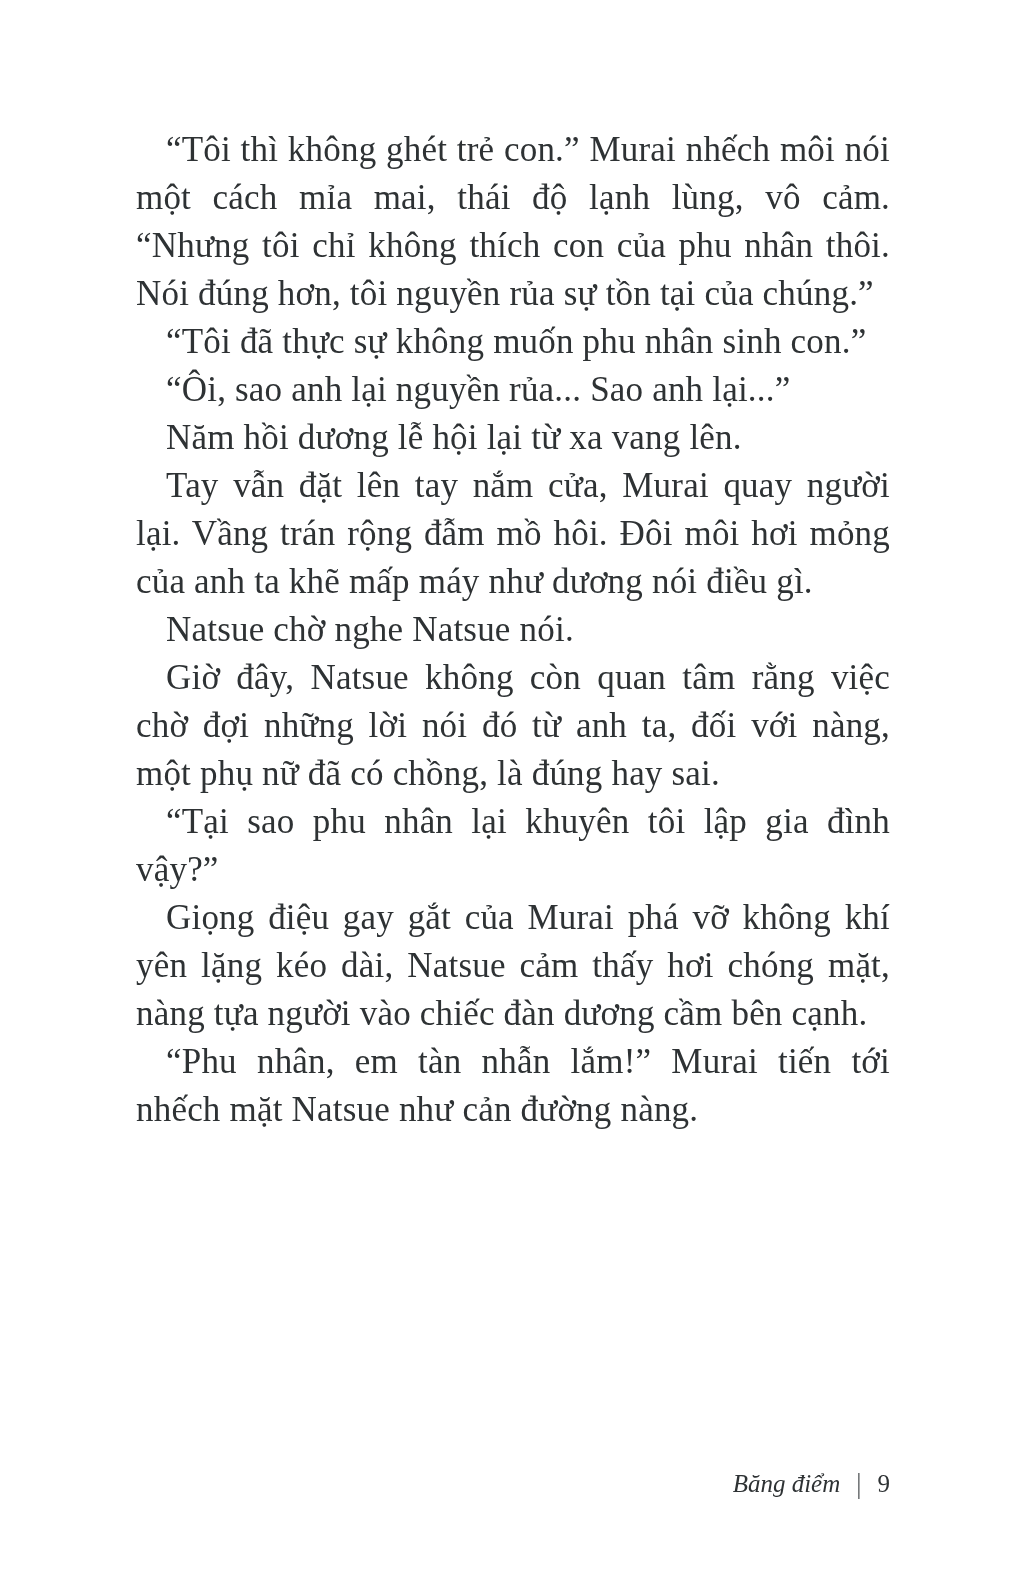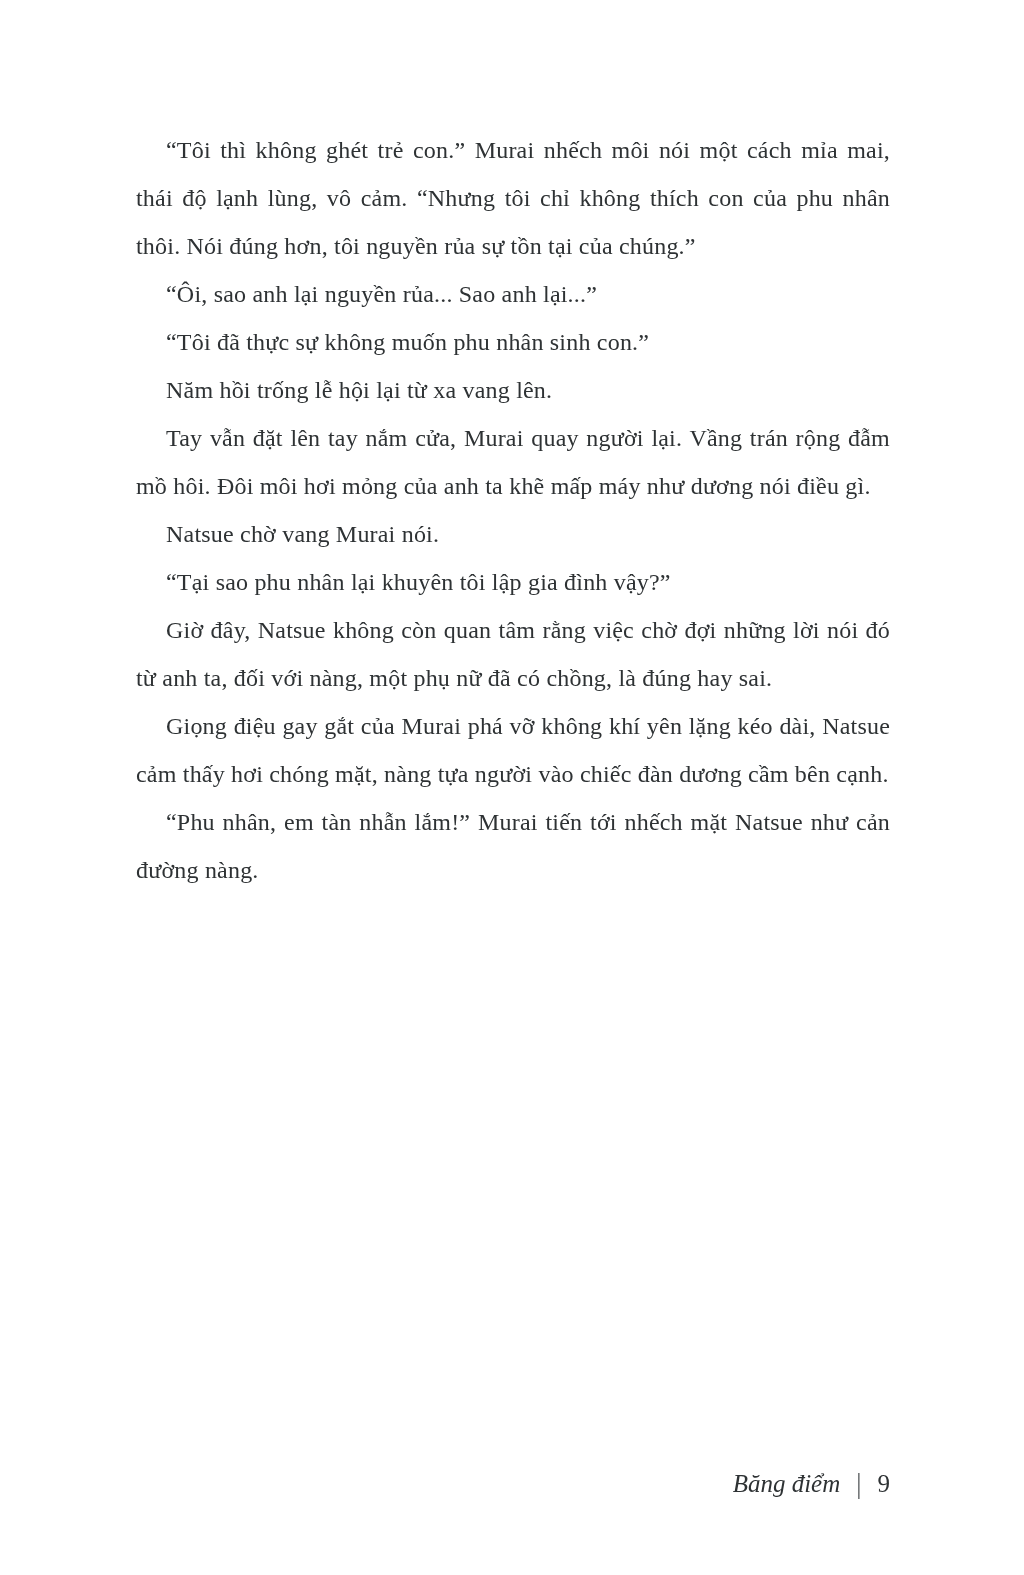--- a/index.html
+++ b/index.html
@@ -16,21 +16,21 @@
     overflow: hidden;
   }
   .text-block {
     position: absolute;
     left: 136px;
     top: 126px;
     width: 754px;
   }
   .para {
     margin: 0;
-    font-size: 24px;
+    font-size: 35px;
     line-height: 48px;
     text-align: justify;
     letter-spacing: 0.2px;
   }
   .para.indent {
     text-indent: 30px;
   }
   .para.section-start {
     margin-top: 80px;
   }
@@ -57,27 +57,27 @@
   }
   .page-number {
     font-style: normal;
   }
 </style>
 </head>
 <body>
 
 <div class="text-block">
   <p class="para indent">“Tôi thì không ghét trẻ con.” Murai nhếch môi nói một cách mỉa mai, thái độ lạnh lùng, vô cảm. “Nhưng tôi chỉ không thích con của phu nhân thôi. Nói đúng hơn, tôi nguyền rủa sự tồn tại của chúng.”</p>
+  <p class="para indent">“Tôi đã thực sự không muốn phu nhân sinh con.”</p>
   <p class="para indent">“Ôi, sao anh lại nguyền rủa... Sao anh lại...”</p>
-  <p class="para indent">“Tôi đã thực sự không muốn phu nhân sinh con.”</p>
-  <p class="para indent">Năm hồi trống lễ hội lại từ xa vang lên.</p>
+  <p class="para indent">Năm hồi dương lễ hội lại từ xa vang lên.</p>
   <p class="para indent">Tay vẫn đặt lên tay nắm cửa, Murai quay người lại. Vầng trán rộng đẫm mồ hôi. Đôi môi hơi mỏng của anh ta khẽ mấp máy như dương nói điều gì.</p>
-  <p class="para indent">Natsue chờ vang Murai nói.</p>
+  <p class="para indent">Natsue chờ nghe Natsue nói.</p>
+  <p class="para indent">Giờ đây, Natsue không còn quan tâm rằng việc chờ đợi những lời nói đó từ anh ta, đối với nàng, một phụ nữ đã có chồng, là đúng hay sai.</p>
   <p class="para indent">“Tại sao phu nhân lại khuyên tôi lập gia đình vậy?”</p>
-  <p class="para indent">Giờ đây, Natsue không còn quan tâm rằng việc chờ đợi những lời nói đó từ anh ta, đối với nàng, một phụ nữ đã có chồng, là đúng hay sai.</p>
   <p class="para indent">Giọng điệu gay gắt của Murai phá vỡ không khí yên lặng kéo dài, Natsue cảm thấy hơi chóng mặt, nàng tựa người vào chiếc đàn dương cầm bên cạnh.</p>
   <p class="para indent">“Phu nhân, em tàn nhẫn lắm!” Murai tiến tới nhếch mặt Natsue như cản đường nàng.</p>
 </div>
 
 <div class="footer">
   <span class="book-title">Băng điểm</span>
   <span class="footer-divider">|</span>
   <span class="page-number">9</span>
 </div>
 

